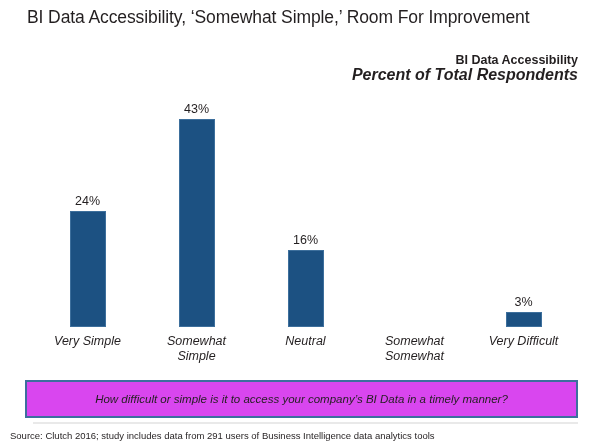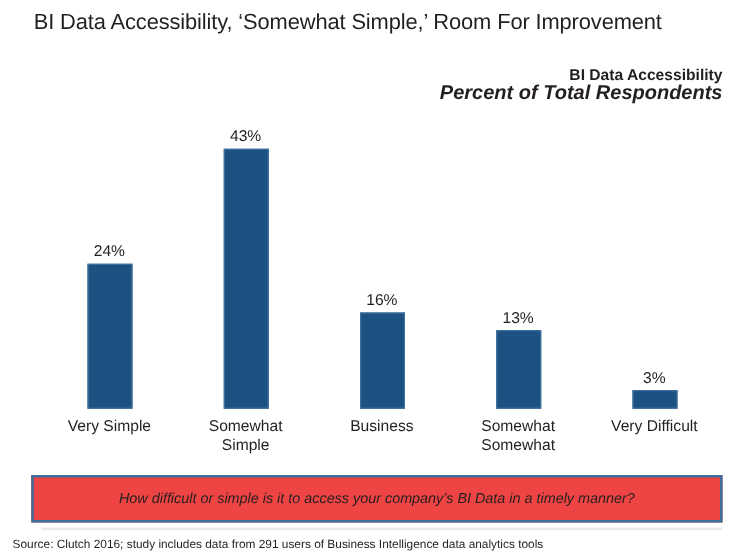--- a/index.html
+++ b/index.html
@@ -104,32 +104,33 @@
     height: 36px;
   }
   .cat {
     position: absolute;
     top: 0;
     width: 109px;
     text-align: center;
     font-size: 12.5px;
     line-height: 15px;
     color: #231f20;
+    font-style: italic;
   }
 
   
   #question-box {
     position: absolute;
     left: 25px;
     top: 380px;
     width: 553px;
     height: 38px;
     box-sizing: border-box;
     border: 2px solid #3d6e9e;
-    background: #ef4444;
+    background: #d946ef;
     display: flex;
     align-items: center;
     justify-content: center;
   }
   #question-text {
     font-size: 11.5px;
     font-style: italic;
     color: #231f20;
     text-align: center;
   }
@@ -166,41 +167,37 @@
   <div class="bar-slot" style="left:109px;">
     <div class="bar-label" style="bottom: 211px;">43%</div>
     <div class="bar" style="height: 208px; background: rgb(28, 81, 130); border-color: rgb(61, 111, 156);"></div>
   </div>
 
   <div class="bar-slot" style="left:218px;">
     <div class="bar-label" style="bottom: 80px;">16%</div>
     <div class="bar" style="height: 77px; background: rgb(28, 81, 130); border-color: rgb(61, 111, 156);"></div>
   </div>
 
-  <div class="bar-slot" style="left:327px;">
-    <div class="bar-label" style="bottom: 66px;">13%</div>
-    <div class="bar" style="height: 63px; background: rgb(28, 81, 130); border-color: rgb(61, 111, 156);"></div>
-  </div>
 
   <div class="bar-slot" style="left:436px;">
     <div class="bar-label" style="bottom: 18px;">3%</div>
     <div class="bar" style="height: 15px; background: rgb(28, 81, 130); border-color: rgb(61, 111, 156);"></div>
   </div>
 </div>
 
 <div id="cats">
   <div class="cat" style="left:0px;">
     <div>Very Simple</div>
   </div>
   <div class="cat" style="left:109px;">
     <div>Somewhat</div>
     <div>Simple</div>
   </div>
   <div class="cat" style="left:218px;">
-    <div>Business</div>
+    <div>Neutral</div>
   </div>
   <div class="cat" style="left:327px;">
     <div>Somewhat</div>
     <div>Somewhat</div>
   </div>
   <div class="cat" style="left:436px;">
     <div>Very Difficult</div>
   </div>
 </div>
 

